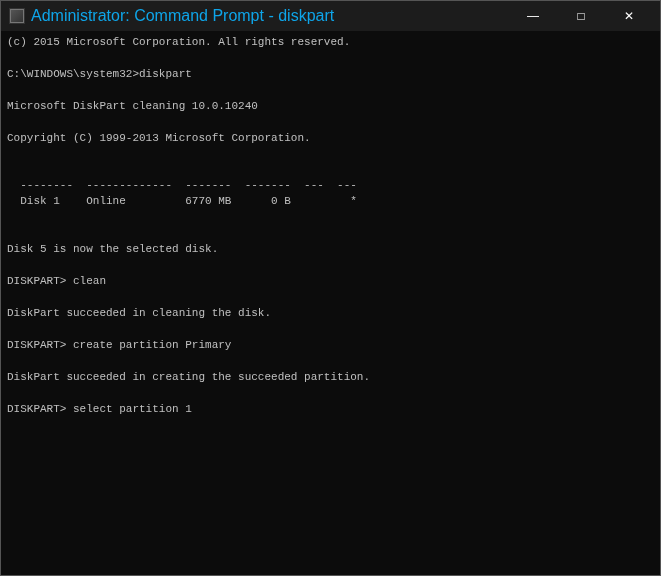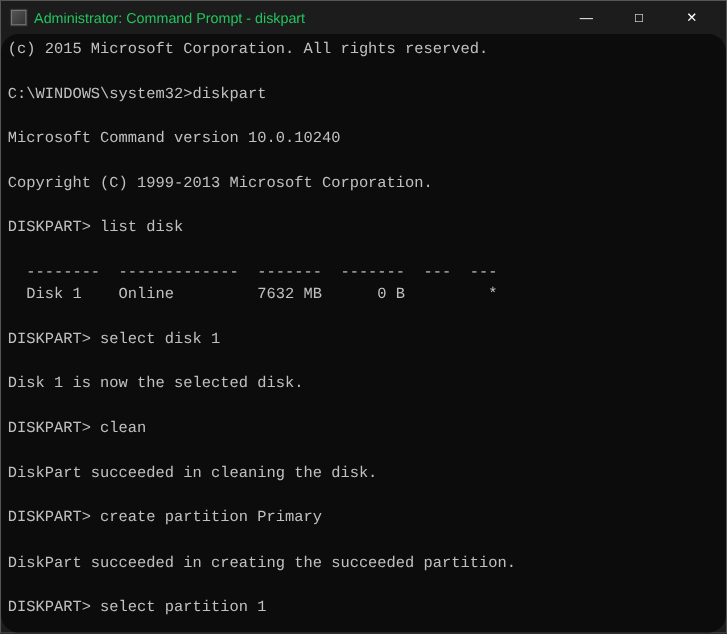--- a/index.html
+++ b/index.html
@@ -53,22 +53,22 @@
     }
 
     .title-icon-img {
       width: 14px;
       height: 14px;
       background: linear-gradient(135deg, #555 0%, #333 100%);
       border: 1px solid #777;
     }
 
     .title-text {
-      color: #22c55e;
-      font-size: 13px;
+      color: #0ea5e9;
+      font-size: 16px;
       font-family: 'Segoe UI', Arial, sans-serif;
     }
 
     .title-controls {
       display: flex;
       align-items: center;
       gap: 2px;
     }
 
     .ctrl-btn {
@@ -83,24 +83,23 @@
       align-items: center;
       justify-content: center;
     }
 
     .terminal {
       flex: 1;
       background: #0c0c0c;
       padding: 4px 6px;
       overflow: hidden;
       font-family: 'Courier New', Consolas, monospace;
-      font-size: 14px;
+      font-size: 11px;
       color: #c0c0c0;
       line-height: 1.45;
-      border-radius: 16px;
     }
 
     .line {
       white-space: pre;
     }
   </style>
 </head>
 <body>
 
 <div class="window">
@@ -116,32 +115,30 @@
       <button class="ctrl-btn">□</button>
       <button class="ctrl-btn close">✕</button>
     </div>
   </div>
 
   <div class="terminal" id="terminal-content">
   <div class="line">(c) 2015 Microsoft Corporation. All rights reserved.</div>
       <div class="line">&nbsp;</div>
       <div class="line">C:\WINDOWS\system32&gt;diskpart</div>
       <div class="line">&nbsp;</div>
-      <div class="line">Microsoft Command version 10.0.10240</div>
+      <div class="line">Microsoft DiskPart cleaning 10.0.10240</div>
       <div class="line">&nbsp;</div>
       <div class="line">Copyright (C) 1999-2013 Microsoft Corporation.</div>
       <div class="line">&nbsp;</div>
-      <div class="line">DISKPART&gt; list disk</div>
       <div class="line">&nbsp;</div>
       <div class="line">  --------  -------------  -------  -------  ---  ---</div>
-      <div class="line">  Disk 1    Online         7632 MB      0 B         *</div>
+      <div class="line">  Disk 1    Online         6770 MB      0 B         *</div>
       <div class="line">&nbsp;</div>
-      <div class="line">DISKPART&gt; select disk 1</div>
       <div class="line">&nbsp;</div>
-      <div class="line">Disk 1 is now the selected disk.</div>
+      <div class="line">Disk 5 is now the selected disk.</div>
       <div class="line">&nbsp;</div>
       <div class="line">DISKPART&gt; clean</div>
       <div class="line">&nbsp;</div>
       <div class="line">DiskPart succeeded in cleaning the disk.</div>
       <div class="line">&nbsp;</div>
       <div class="line">DISKPART&gt; create partition Primary</div>
       <div class="line">&nbsp;</div>
       <div class="line">DiskPart succeeded in creating the succeeded partition.</div>
       <div class="line">&nbsp;</div>
       <div class="line">DISKPART&gt; select partition 1</div>

